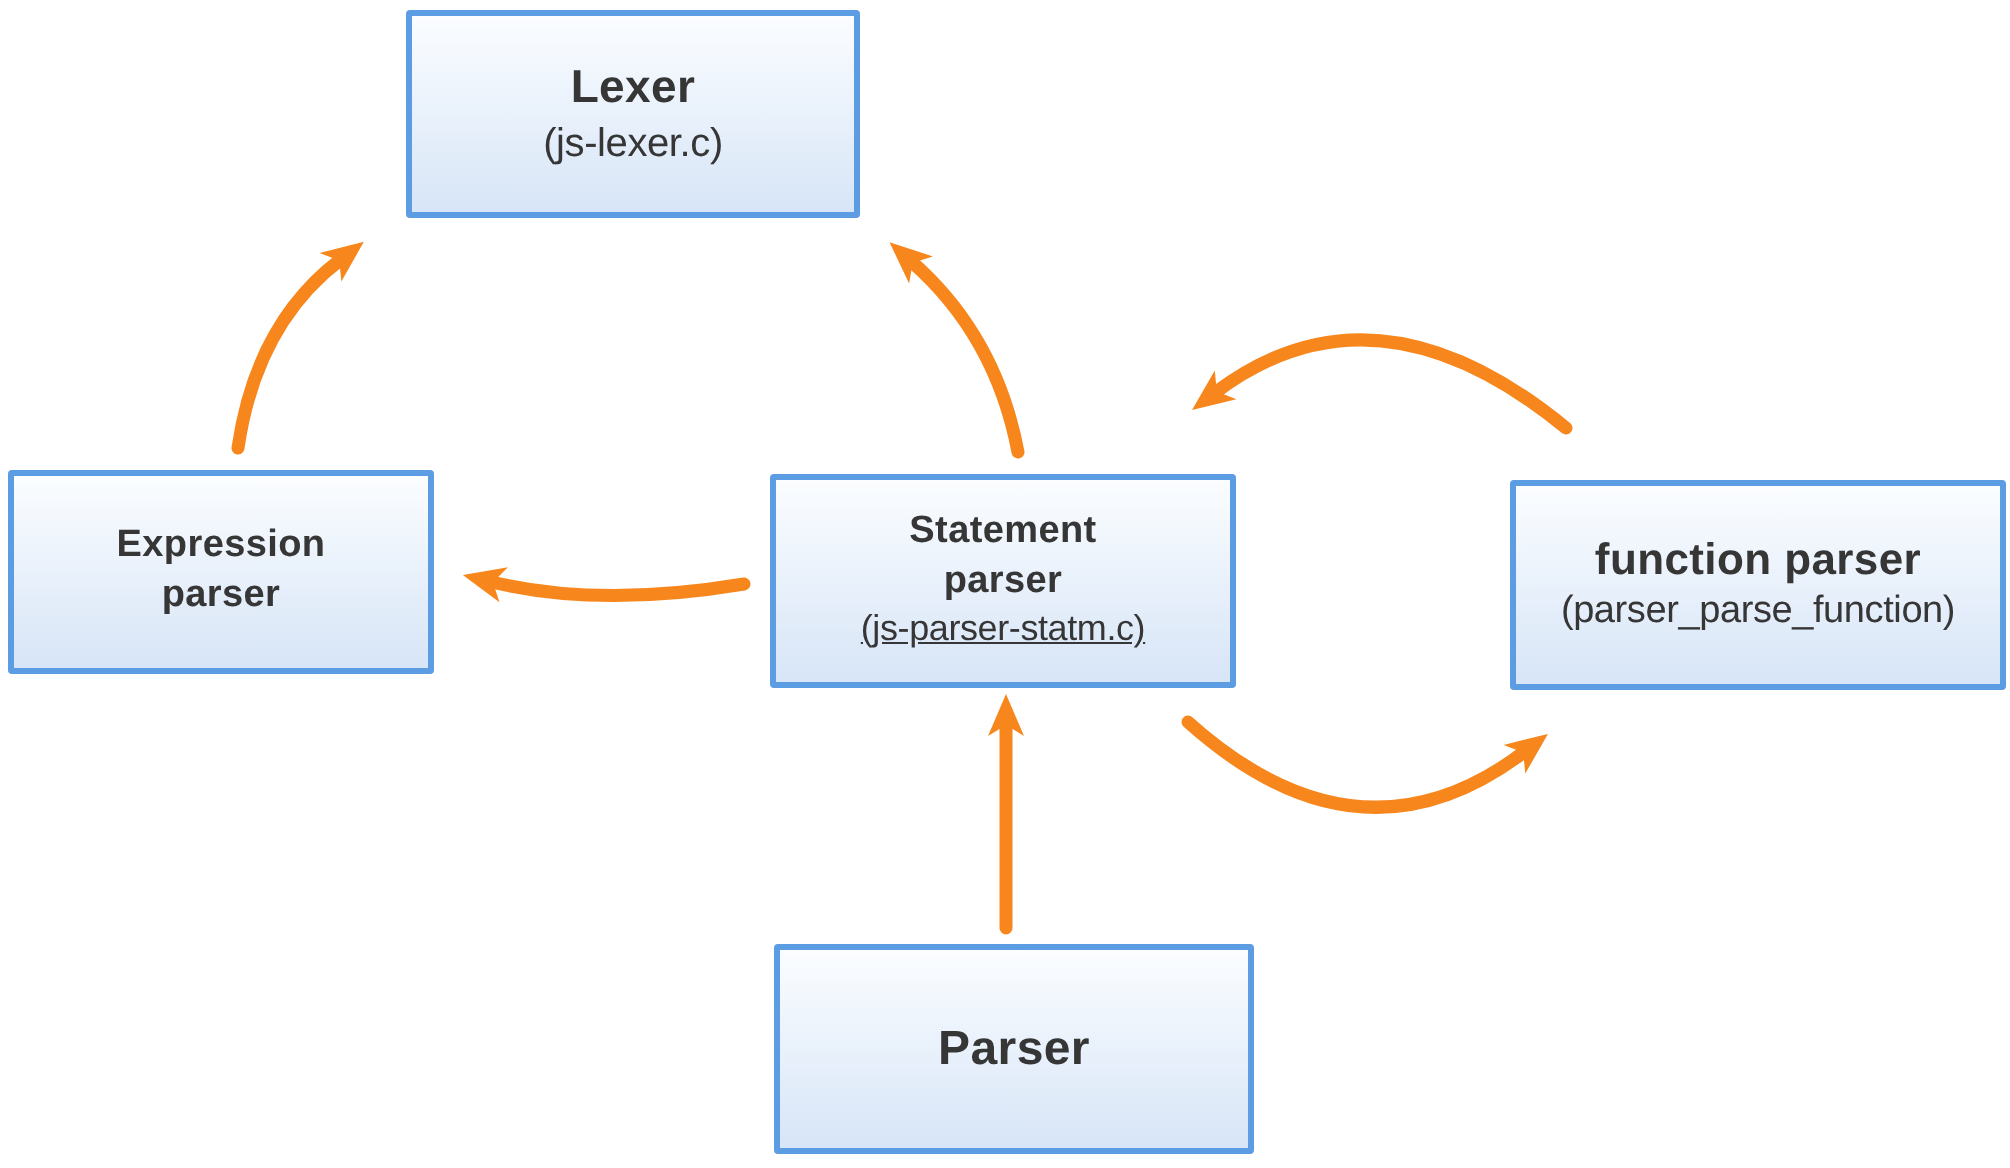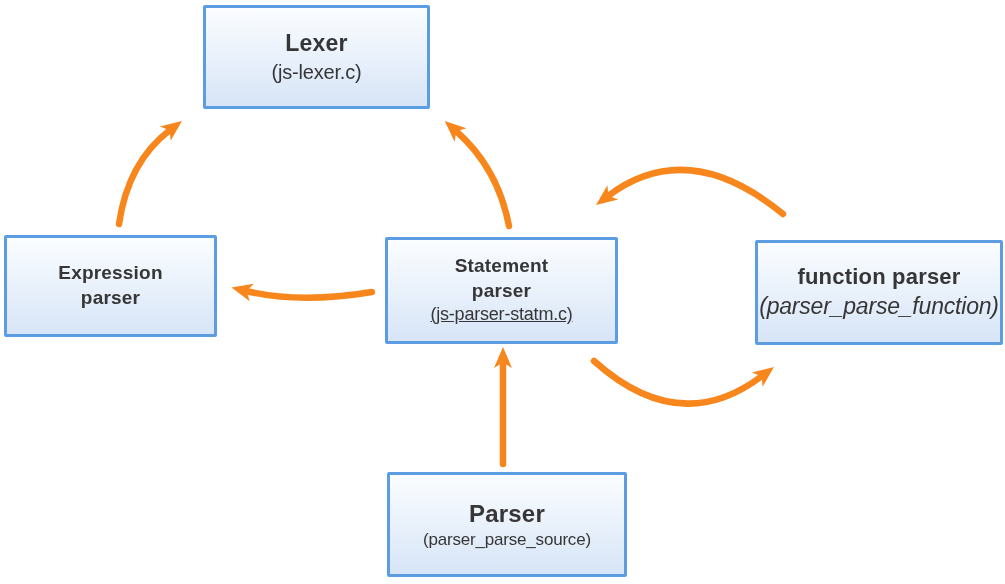--- a/index.html
+++ b/index.html
@@ -43,21 +43,21 @@
   #expression-box   { left: 4px;  top: 235px; width: 213px; height: 102px; }
   #expression-box .title  { font-size: 19px; }
   #expression-box .subtitle { font-size: 18px; }
 
   #statement-box    { left: 385px; top: 237px; width: 233px; height: 107px; text-align: right; }
   #statement-box .title   { font-size: 19px; }
   #statement-box .subtitle { font-size: 18px; text-decoration: underline; }
 
   #function-box     { left: 755px; top: 240px; width: 248px; height: 105px; text-align: right; }
   #function-box .title    { font-size: 22px; }
-  #function-box .subtitle { font-size: 23px; font-style: italic; }
+  #function-box .subtitle { font-size: 19px; }
 
   #parser-box       { left: 387px; top: 472px; width: 240px; height: 105px; }
   #parser-box .title      { font-size: 24px; }
   #parser-box .subtitle   { font-size: 17px; }
 
   svg.arrows { position: absolute; inset: 0; pointer-events: none; }
   svg.arrows path.link {
     stroke: var(--arrow);
     stroke-width: 6.5;
     fill: none;
@@ -100,16 +100,15 @@
     <div class="subtitle">(js-parser-statm.c)</div>
   </div>
 
   <div class="node" id="function-box">
     <div class="title">function parser</div>
     <div class="subtitle">(parser_parse_function)</div>
   </div>
 
   <div class="node" id="parser-box">
     <div class="title">Parser</div>
-    <div class="subtitle">(parser_parse_source)</div>
   </div>
 
 </div>
 
 </body></html>

